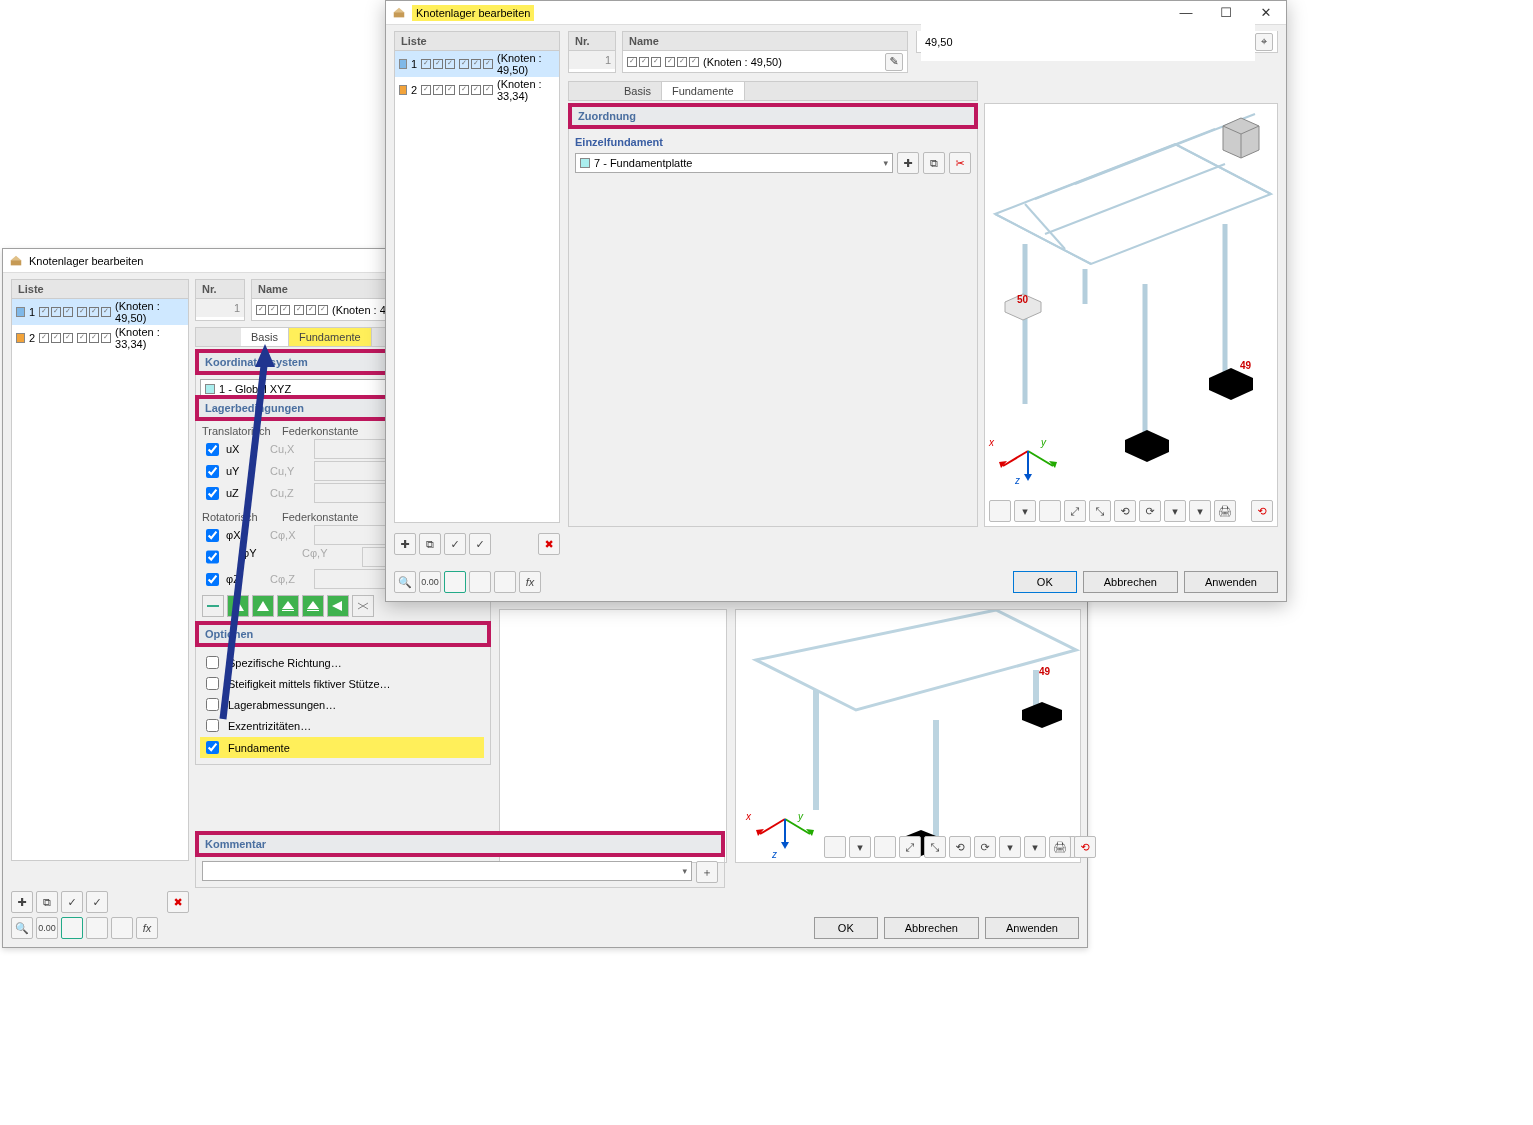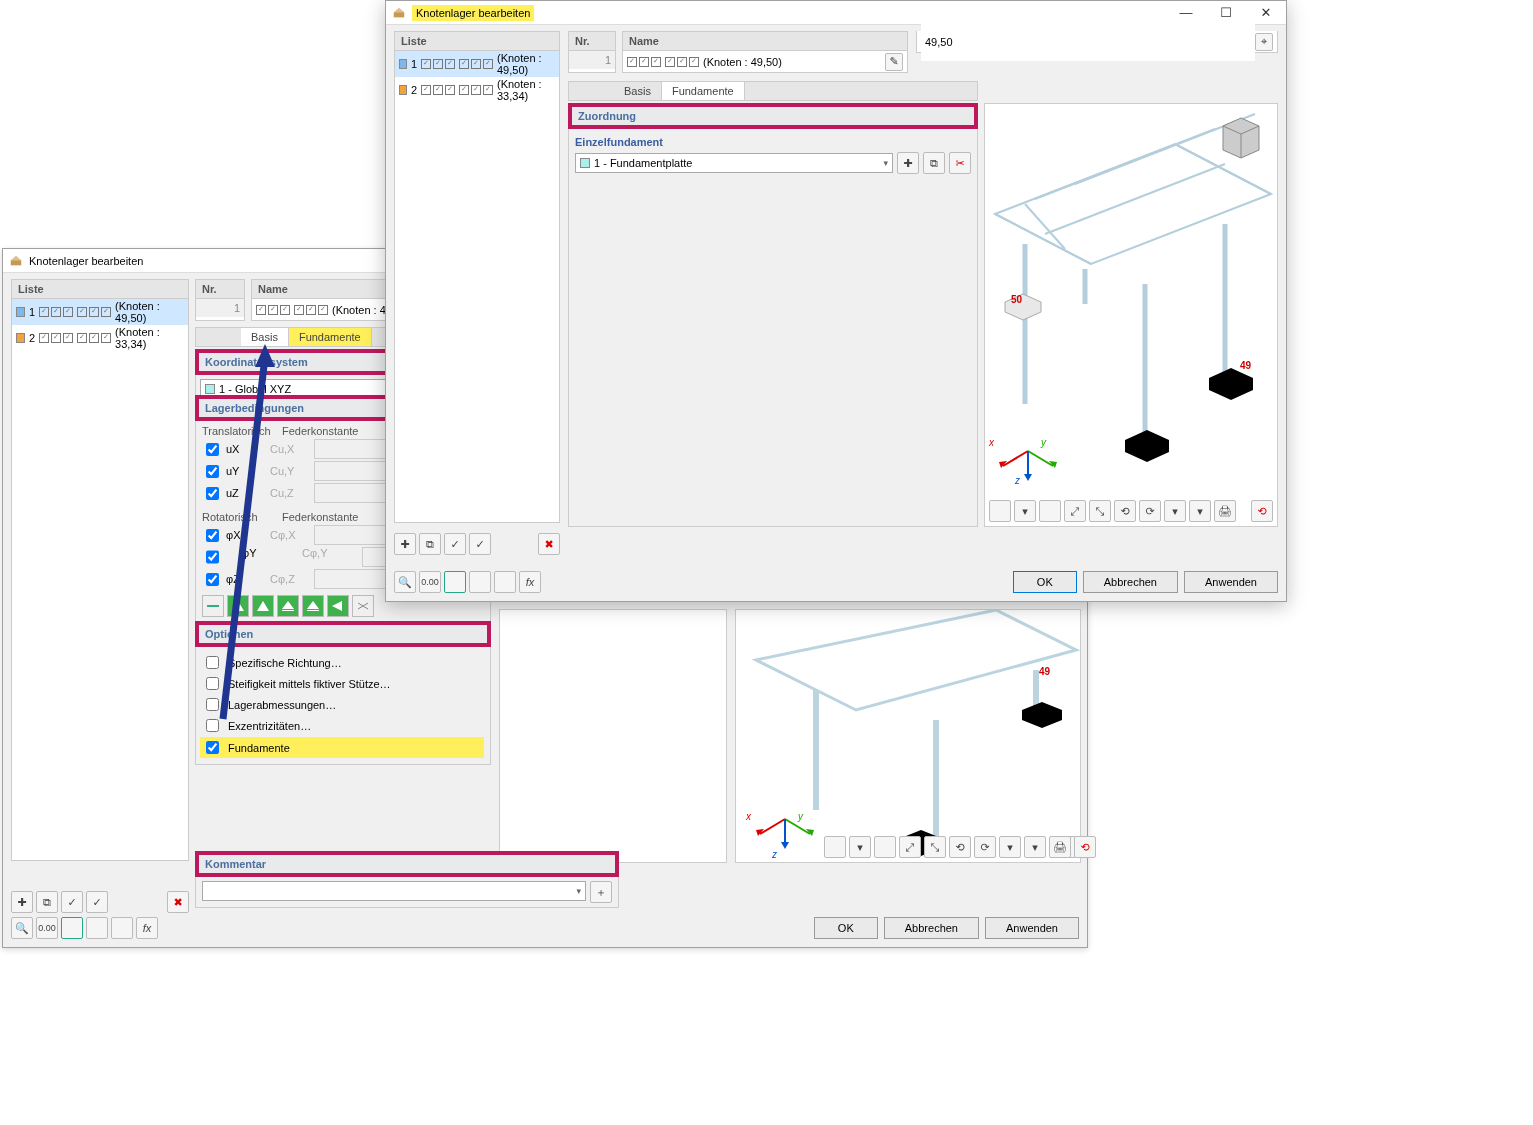--- a/index.html
+++ b/index.html
@@ -318,21 +318,21 @@
         <div class="tbtn">⤡</div>
         <div class="tbtn">⟲</div>
         <div class="tbtn">⟳</div>
         <div class="tbtn">▾</div>
         <div class="tbtn">▾</div>
         <div class="tbtn">🖨</div>
         <div class="tbtn" style="color:#d00;">⟲</div>
       </div>
     </div>
 
-    <div style="position:absolute; left:184px; top:572px; width:424px;">
+    <div style="position:absolute; left:184px; top:552px; width:530px;">
       <div class="section-h">Kommentar</div>
       <div class="section-b" style="display:flex; gap:4px;">
         <div class="cbx" style="flex:1;">
             <span></span>
             <span class="car">▾</span>
           </div>
         <div class="tbtn">＋</div>
       </div>
     </div>
 
@@ -457,21 +457,21 @@
       <div class="tab active">Fundamente</div>
     </div>
 
     <div style="position:absolute; left:174px; top:72px; width:410px;">
       <div class="section-h">Zuordnung</div>
       <div class="section-b" style="height:398px;">
         <div class="subhead">Einzelfundament</div>
         <div style="display:flex; gap:4px; align-items:center;">
           <div class="cbx" style="flex:1;">
               <span style="display:inline-block;width:10px;height:10px;background:#aee;border:1px solid #888;margin-right:4px;"></span>
-              <span>1 - Fundamentplatte</span>
+              <span>7 - Fundamentplatte</span>
               <span class="car">▾</span>
             </div>
           <div class="tbtn">✚</div>
           <div class="tbtn">⧉</div>
           <div class="tbtn" style="color:#d00;">✂</div>
         </div>
       </div>
     </div>
 
     <div class="preview" style="position:absolute; left:590px; top:72px; width:294px; height:424px;">
@@ -496,21 +496,21 @@
         <g transform="translate(140,326)">
             <polygon points="0,10 22,0 44,10 44,22 22,32 0,22" class="footbox"></polygon>
           </g>
         <g transform="translate(224,264)">
             <polygon points="0,10 22,0 44,10 44,22 22,32 0,22" class="footbox"></polygon>
           </g>
         <g transform="translate(20,190)">
             <polygon points="0,8 18,0 36,8 36,18 18,26 0,18" fill="#e8e8e8" stroke="#aaa"></polygon>
           </g>
       </svg>
-      <div class="node-lbl" style="left:26px; top:190px;">50</div>
+      <div class="node-lbl" style="left:32px; top:190px;">50</div>
       <div class="node-lbl" style="right:26px; top:256px;">49</div>
       
       <div class="iso-cube">
         <svg viewBox="0 0 56 52">
             <g fill="#ccc" stroke="#888">
               <polygon points="10,14 28,6 46,14 46,38 28,46 10,38"></polygon>
               <polyline points="10,14 28,22 46,14" fill="none"></polyline>
               <line x1="28" y1="22" x2="28" y2="46"></line>
             </g>
           </svg>

